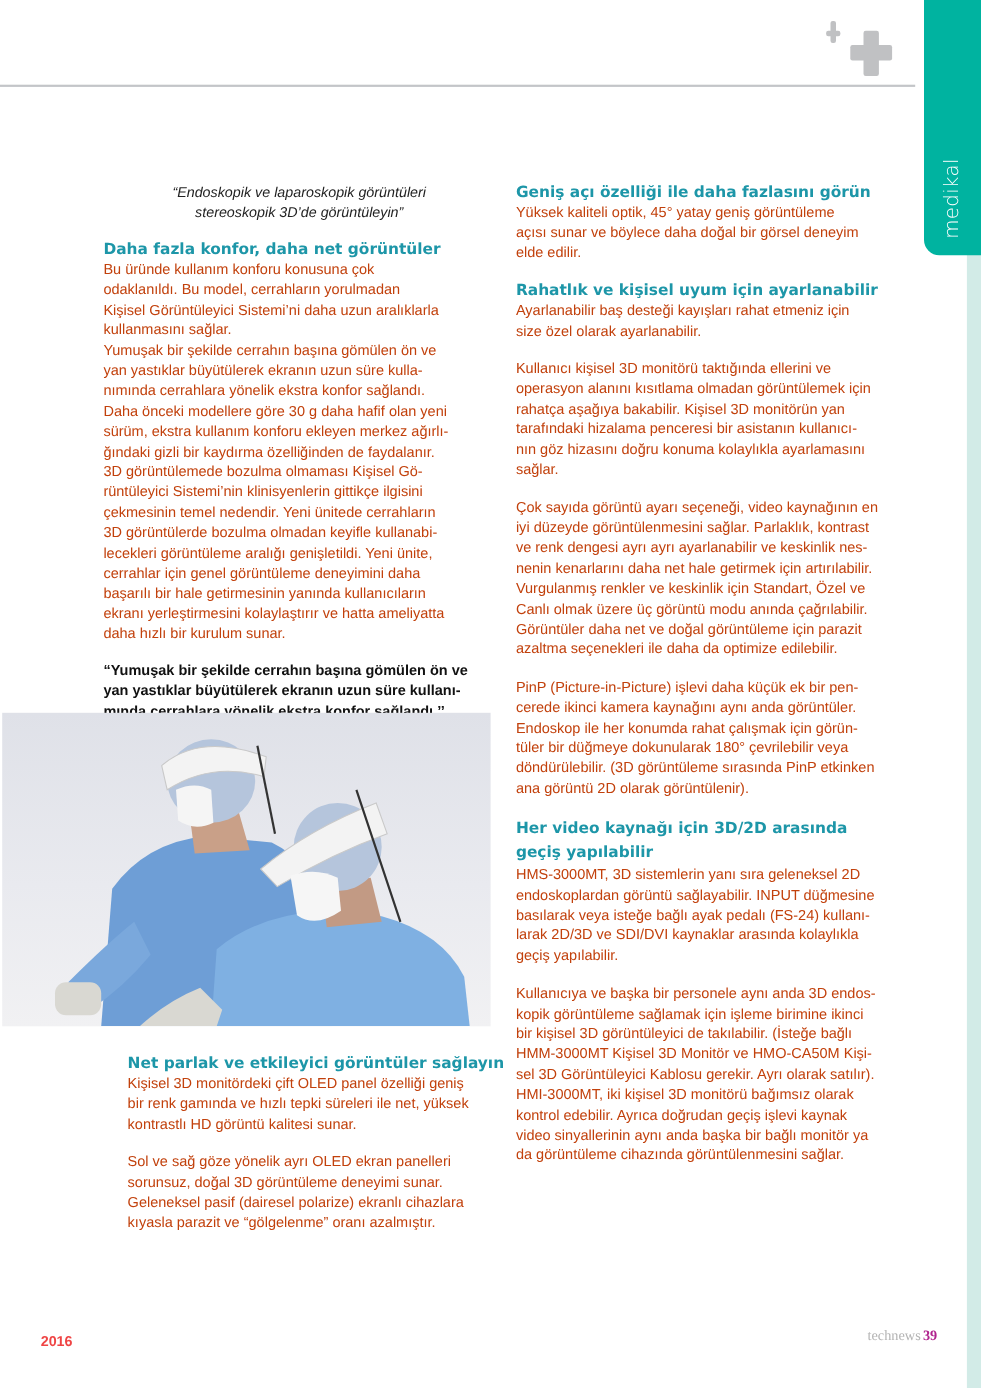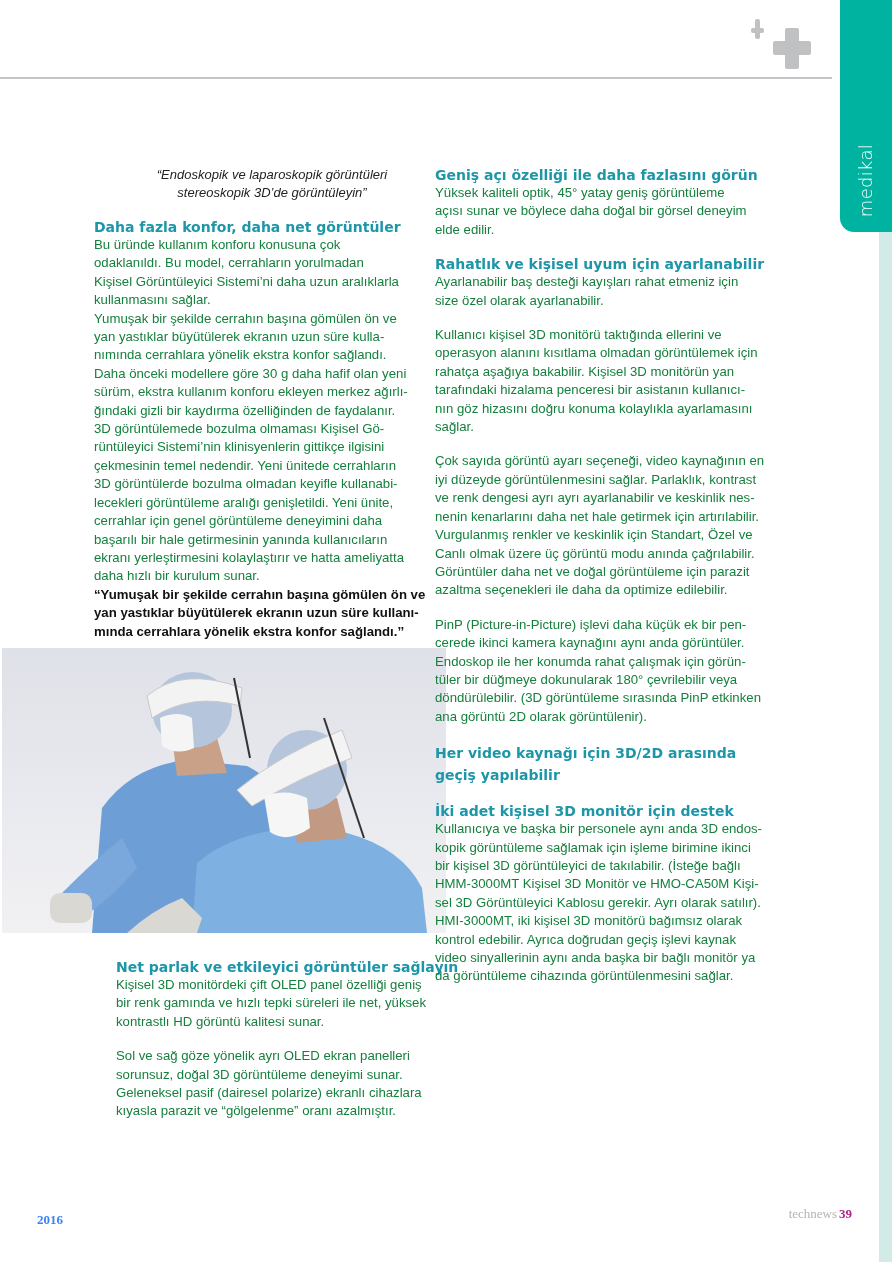--- a/index.html
+++ b/index.html
@@ -26,39 +26,39 @@
     position: absolute; left: 843px; top: 140px; width: 46px; height: 80px;
     display: flex; align-items: center; justify-content: center;
   }
   .side-tab-label span {
     display: inline-block; transform: rotate(-90deg); white-space: nowrap;
     color: #ffffff; font-size: 18px; letter-spacing: 0.3px;
     font-family: "DejaVu Sans", sans-serif; font-weight: 300;
   }
   .col { position: absolute; font-size: 13.2px; line-height: 18.4px; }
   .col-left { left: 94px; width: 356px; }
-  .col-right { left: 435px; width: 370px; }
+  .col-right { left: 469px; width: 370px; }
   .quote {
     font-style: italic; font-size: 13px; line-height: 18px; color: #222; text-align: center;
   }
   .h {
     color: #1d96a8; font-family: "DejaVu Sans", sans-serif;
     font-size: 14px; line-height: 18px; font-weight: 600; margin: 0;
   }
-  p { margin: 0; color: #15803d; white-space: pre-line; }
-  .bold-quote { font-weight: bold; color: #111; white-space: pre-line; }
+  p { margin: 0; color: #c2410c; white-space: pre-line; }
+  .bold-quote { font-weight: bold; color: #111; white-space: pre-line; margin-top: 15px; }
   .gap { height: 16px; }
   .photo {
     position: absolute; left: 2px; top: 648px; width: 444px; height: 285px;
     background: linear-gradient(180deg, #dfe1e8 0%, #e9eaef 55%, #f1f1f3 100%);
     overflow: hidden;
   }
   .footer-year {
-    position: absolute; left: 37px; top: 1212px; font-family: Liberation Serif, serif;
-    color: #3b82f6; font-size: 13px; font-weight: bold;
+    position: absolute; left: 37px; top: 1212px; font-family: Liberation Sans, sans-serif;
+    color: #ef4444; font-size: 13px; font-weight: bold;
   }
   .footer-brand {
     position: absolute; right: 40px; top: 1206px; font-family: "Liberation Serif", serif;
     color: #b4b4b4; font-size: 13px;
   }
   .footer-brand .pg { color: #b0238e; font-size: 13px; font-weight: bold; margin-left: 2px; }
 </style>
 </head>
 <body>
 
@@ -169,22 +169,26 @@
   <div class="gap"></div>
   <p>PinP (Picture-in-Picture) işlevi daha küçük ek bir pen-
 cerede ikinci kamera kaynağını aynı anda görüntüler.
 Endoskop ile her konumda rahat çalışmak için görün-
 tüler bir düğmeye dokunularak 180° çevrilebilir veya
 döndürülebilir. (3D görüntüleme sırasında PinP etkinken
 ana görüntü 2D olarak görüntülenir).</p>
   <div class="gap"></div>
   <h3 class="h" style="white-space:pre-line;line-height:22px">Her video kaynağı için 3D/2D arasında
 geçiş yapılabilir</h3>
-  <div class="gap"></div>
-  <h3 class="h">İki adet kişisel 3D monitör için destek</h3>
+  <p>HMS-3000MT, 3D sistemlerin yanı sıra geleneksel 2D
+endoskoplardan görüntü sağlayabilir. INPUT düğmesine
+basılarak veya isteğe bağlı ayak pedalı (FS-24) kullanı-
+larak 2D/3D ve SDI/DVI kaynaklar arasında kolaylıkla
+geçiş yapılabilir.</p>
+  <div class="gap"></div>
   <p>Kullanıcıya ve başka bir personele aynı anda 3D endos-
 kopik görüntüleme sağlamak için işleme birimine ikinci
 bir kişisel 3D görüntüleyici de takılabilir. (İsteğe bağlı
 HMM-3000MT Kişisel 3D Monitör ve HMO-CA50M Kişi-
 sel 3D Görüntüleyici Kablosu gerekir. Ayrı olarak satılır).
 HMI-3000MT, iki kişisel 3D monitörü bağımsız olarak
 kontrol edebilir. Ayrıca doğrudan geçiş işlevi kaynak
 video sinyallerinin aynı anda başka bir bağlı monitör ya
 da görüntüleme cihazında görüntülenmesini sağlar.</p>
 </div>

